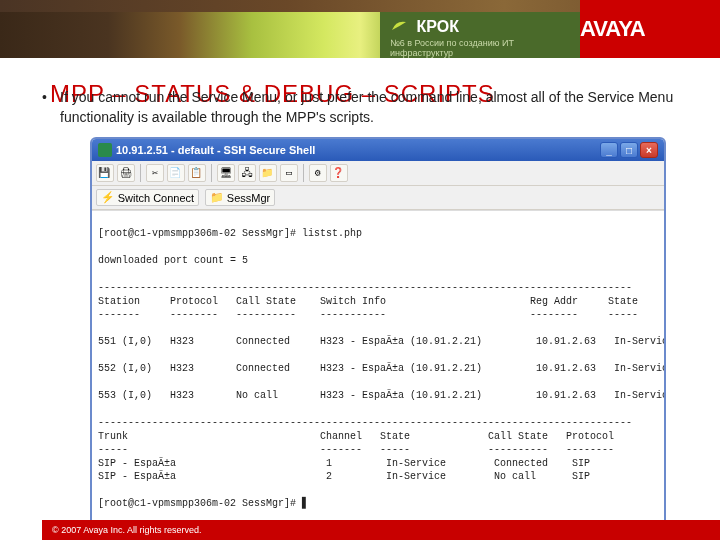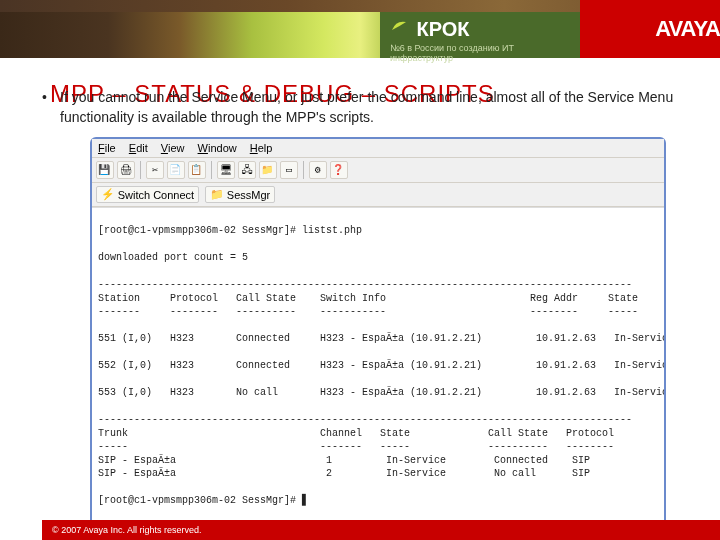--- a/index.html
+++ b/index.html
@@ -1,23 +1,23 @@
 <!DOCTYPE html>
 <html><head>
 <meta charset="utf-8">
 <style>
   * { margin: 0; padding: 0; box-sizing: border-box; }
   body { width: 720px; height: 540px; font-family: Arial, sans-serif; background: #fff; overflow: hidden; position: relative; }
   .banner { width: 720px; height: 58px; position: relative; background: linear-gradient(90deg, #3a2818 0%, #4a3420 15%, #7a5a2a 25%, #a8c040 35%, #d4e860 45%, #e8f080 50%, #a8c040 55%, #5a7020 65%, #3a2818 75%, #5a3a20 100%); }
   .banner-stripe { position: absolute; top: 0; left: 0; width: 100%; height: 12px; background: linear-gradient(90deg, #4a3424 0%, #6a4828 40%, #8a6838 70%, #6a4828 100%); }
-  .logo-box { position: absolute; right: 0; top: 0; width: 140px; height: 58px; background: #cc0000; display: flex; align-items: center; justify-content: flex-end; }
+  .logo-box { position: absolute; right: 0; top: 0; width: 140px; height: 58px; background: #cc0000; display: flex; align-items: center; justify-content: flex-start; }
   .logo-box span { color: #fff; font-weight: bold; font-size: 22px; letter-spacing: -1px; font-family: Arial, sans-serif; }
   .krok-box { position: absolute; right: 140px; top: 12px; width: 200px; height: 46px; background: #4a6a2a; padding: 6px 10px; }
   .krok-leaf { display: inline-block; vertical-align: top; margin-right: 4px; }
-  .krok-text { display: inline-block; color: #fff; font-size: 20px; font-weight: bold; vertical-align: top; }
+  .krok-text { display: inline-block; color: #fff; font-size: 16px; font-weight: bold; vertical-align: top; }
   .krok-sub { color: #c8d8a8; font-size: 9px; margin-top: 2px; }
   .content { padding: 30px 42px 0 42px; position: relative; }
   .title { color: #c80000; font-size: 24px; font-weight: normal; letter-spacing: 1px; position: absolute; top: 22px; left: 50px; z-index: 0; }
   .bullet-list { list-style: none; position: relative; z-index: 1; }
   .bullet-list li { position: relative; padding-left: 18px; font-size: 14px; line-height: 1.4; color: #222; }
   .bullet-list li::before { content: "•"; position: absolute; left: 0; top: 0; font-size: 14px; }
   .ssh-window { margin: 10px 12px 0 48px; border: 2px solid #6b8acc; border-radius: 6px 6px 0 0; background: #fff; font-family: "Courier New", monospace; font-size: 10px; }
   .ssh-titlebar { background: linear-gradient(#4a7ad0, #2a5ab8); color: #fff; padding: 3px 6px; display: flex; align-items: center; border-radius: 4px 4px 0 0; }
   .ssh-titlebar .ticon { width: 14px; height: 14px; background: #2a8a4a; margin-right: 4px; border-radius: 2px; }
   .ssh-titlebar .ttxt { flex: 1; font-family: Tahoma, sans-serif; font-size: 11px; font-weight: bold; }
@@ -58,26 +58,28 @@
   </div>
 </div>
 
 <div class="content">
   <div class="title">MPP – STATUS &amp; DEBUG – SCRIPTS</div>
   <ul class="bullet-list">
     <li>If you cannot run the Service Menu, or just prefer the command line, almost all of the Service Menu functionality is available through the MPP's scripts.</li>
   </ul>
 
   <div class="ssh-window">
-    <div class="menubar">
-      <span><u>F</u>ile</span>
-      <span><u>E</u>dit</span>
-      <span><u>V</u>iew</span>
-      <span><u>W</u>indow</span>
-      <span><u>H</u>elp</span>
+    <div class="ssh-titlebar">
+      <div class="ticon"></div>
+      <div class="ttxt">10.91.2.51 - default - SSH Secure Shell</div>
+      <div class="winbtns">
+        <div class="winbtn">_</div>
+        <div class="winbtn">□</div>
+        <div class="winbtn close">×</div>
+      </div>
     </div>
     <div class="toolbar">
       <div class="tbtn">💾</div>
       <div class="tbtn">🖨</div>
       <div class="tsep"></div>
       <div class="tbtn">✂</div>
       <div class="tbtn">📄</div>
       <div class="tbtn">📋</div>
       <div class="tsep"></div>
       <div class="tbtn">🖥</div>

